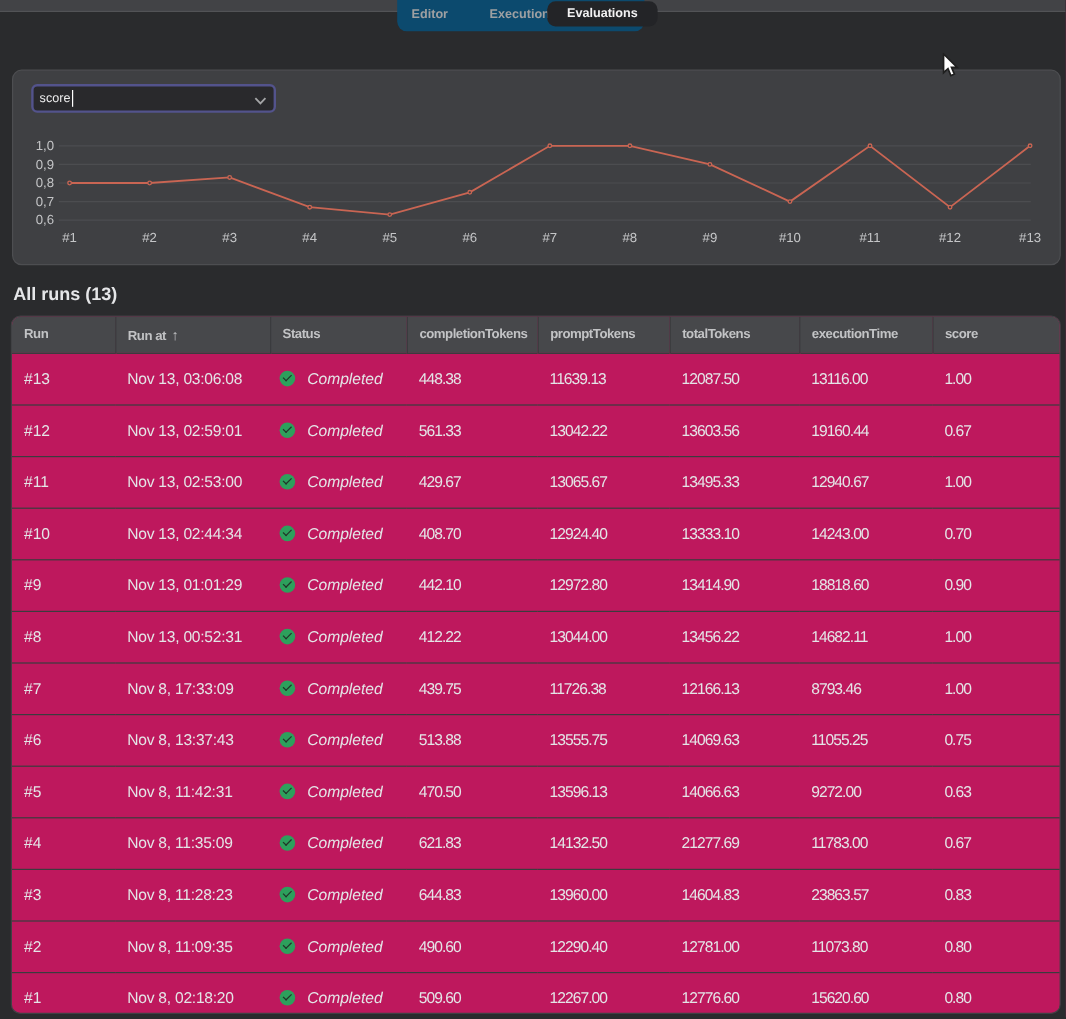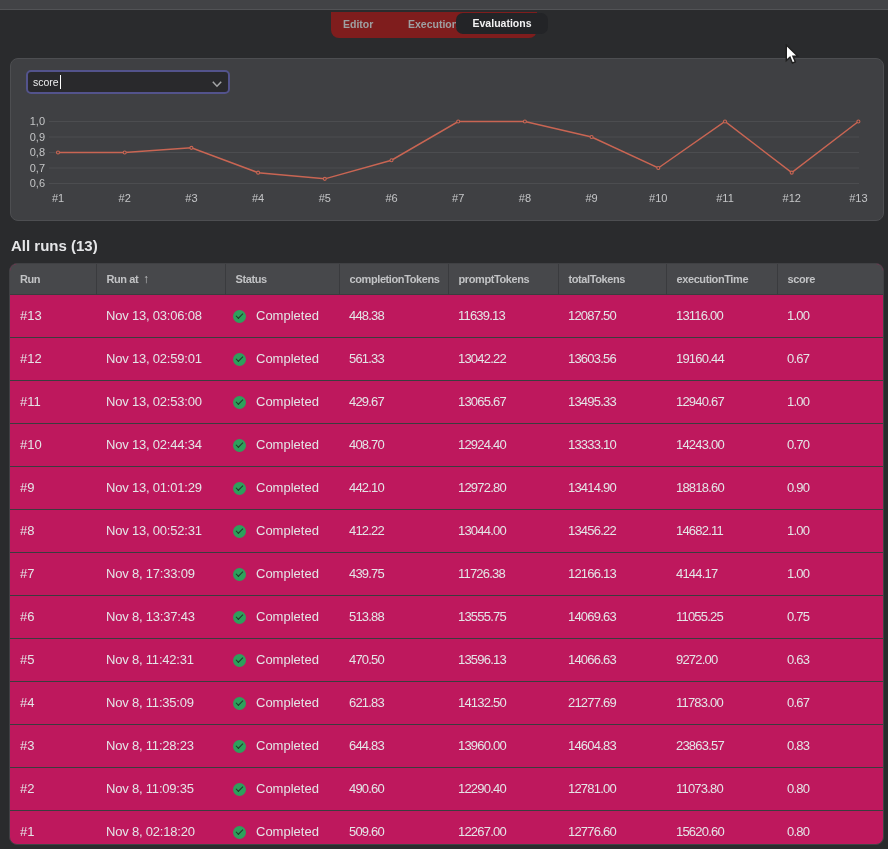--- a/index.html
+++ b/index.html
@@ -1,21 +1,21 @@
 <!DOCTYPE html>
 <html><head>
 <meta charset="utf-8">
 <style>
   * { margin:0; padding:0; box-sizing:border-box; }
   html,body { width:888px; height:849px; overflow:hidden; background:#2a2b2d;
     font-family:"Liberation Sans", sans-serif; position:relative; }
   .topband { position:absolute; left:0; top:0; width:888px; height:10px;
     background:#424346; border-bottom:1px solid #525356; }
-  .tabs { position:absolute; left:331px; top:12px; width:206px; height:26px;
-    background:#7f1d1d; border-radius:0 0 8px 8px; }
+  .tabs { position:absolute; left:331px; top:0; width:206px; height:26px;
+    background:#0c4a6e; border-radius:0 0 8px 8px; }
   .tab { position:absolute; color:#9ea0a2; font-size:10.5px; font-weight:600;
     top:6px; }
   .tab.t1 { left:12px; }
   .tab.t2 { left:62px;margin-left:15px; }
   .tab.sel { left:125px; top:1px; width:92px; height:21px; background:#232427;
     color:#f2f2f3; font-weight:bold; border-radius:7px; text-align:center;
     line-height:21px; }
   .panel { position:absolute; left:10px; top:58px; width:874px; height:163px;
     background:#3f4043; border:1px solid #4d4e51; border-radius:8px; }
   .select { position:absolute; left:15px; top:11px; width:204px; height:24px;
@@ -30,21 +30,21 @@
     border:1px solid #404144; border-radius:8px; overflow:hidden; background:#be185d; }
   table { border-collapse:collapse; table-layout:fixed; width:875px; }
   th { background:#47484b; color:#c2c3c5; font-size:11px; font-weight:bold;
     text-align:left; height:30px; padding:0 0 0 10px; letter-spacing:-0.4px;
     border-right:1px solid #3a3b3e; }
   th:last-child { border-right:none; }
   td { color:#e4e5e7; font-size:13px; height:43px; padding:0 0 0 10px;
     border-top:1px solid #3b3c3e; }
   td.num { letter-spacing:-0.8px; }
   td.dt { letter-spacing:-0.2px; }
-  .stat { display:flex; align-items:flex-end; gap:10px; margin-left:-2px; }
+  .stat { display:flex; align-items:center; gap:10px; margin-left:-2px;font-style:italic; }
   .chk { width:13px; height:13px; border-radius:50%; background:#2da05c;
     display:inline-block; position:relative; flex:none; }
   .chk::after { content:""; position:absolute; left:2.8px; top:2.6px; width:6px; height:3.2px;
     border-left:1.9px solid #223329; border-bottom:1.9px solid #223329; transform:rotate(-45deg); }
   .arrow { font-weight:normal; color:#c0c1c3; font-size:12px; margin-left:2px; letter-spacing:0; }
 </style>
 </head>
 <body>
   <div class="topband"></div>
   <div class="tabs">
@@ -206,21 +206,21 @@
         </tr>
       <tr>
           <td>#7</td>
           <td class="dt">Nov 8, 17:33:09</td>
           <td>
             <span class="stat"><span class="chk"></span>Completed</span>
           </td>
           <td class="num">439.75</td>
           <td class="num">11726.38</td>
           <td class="num">12166.13</td>
-          <td class="num">4144.17</td>
+          <td class="num">8793.46</td>
           <td class="num">1.00</td>
         </tr>
       <tr>
           <td>#6</td>
           <td class="dt">Nov 8, 13:37:43</td>
           <td>
             <span class="stat"><span class="chk"></span>Completed</span>
           </td>
           <td class="num">513.88</td>
           <td class="num">13555.75</td>

